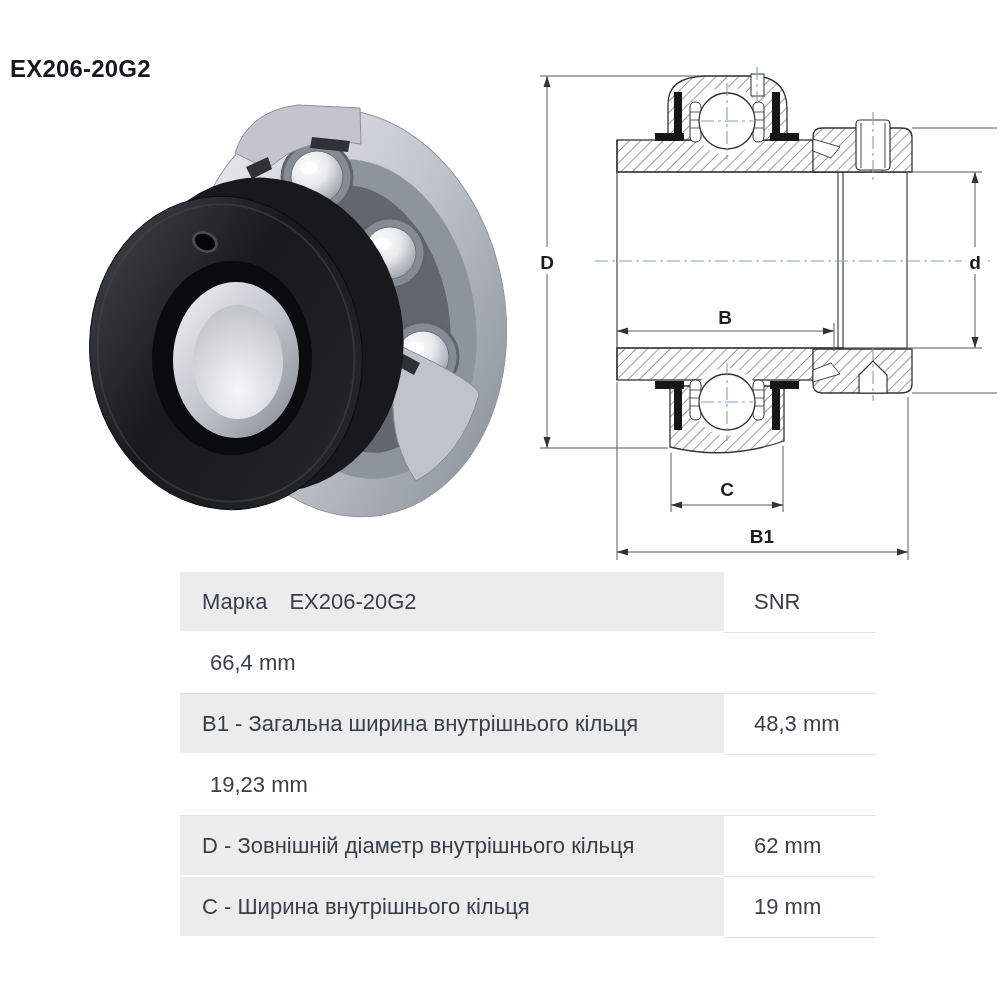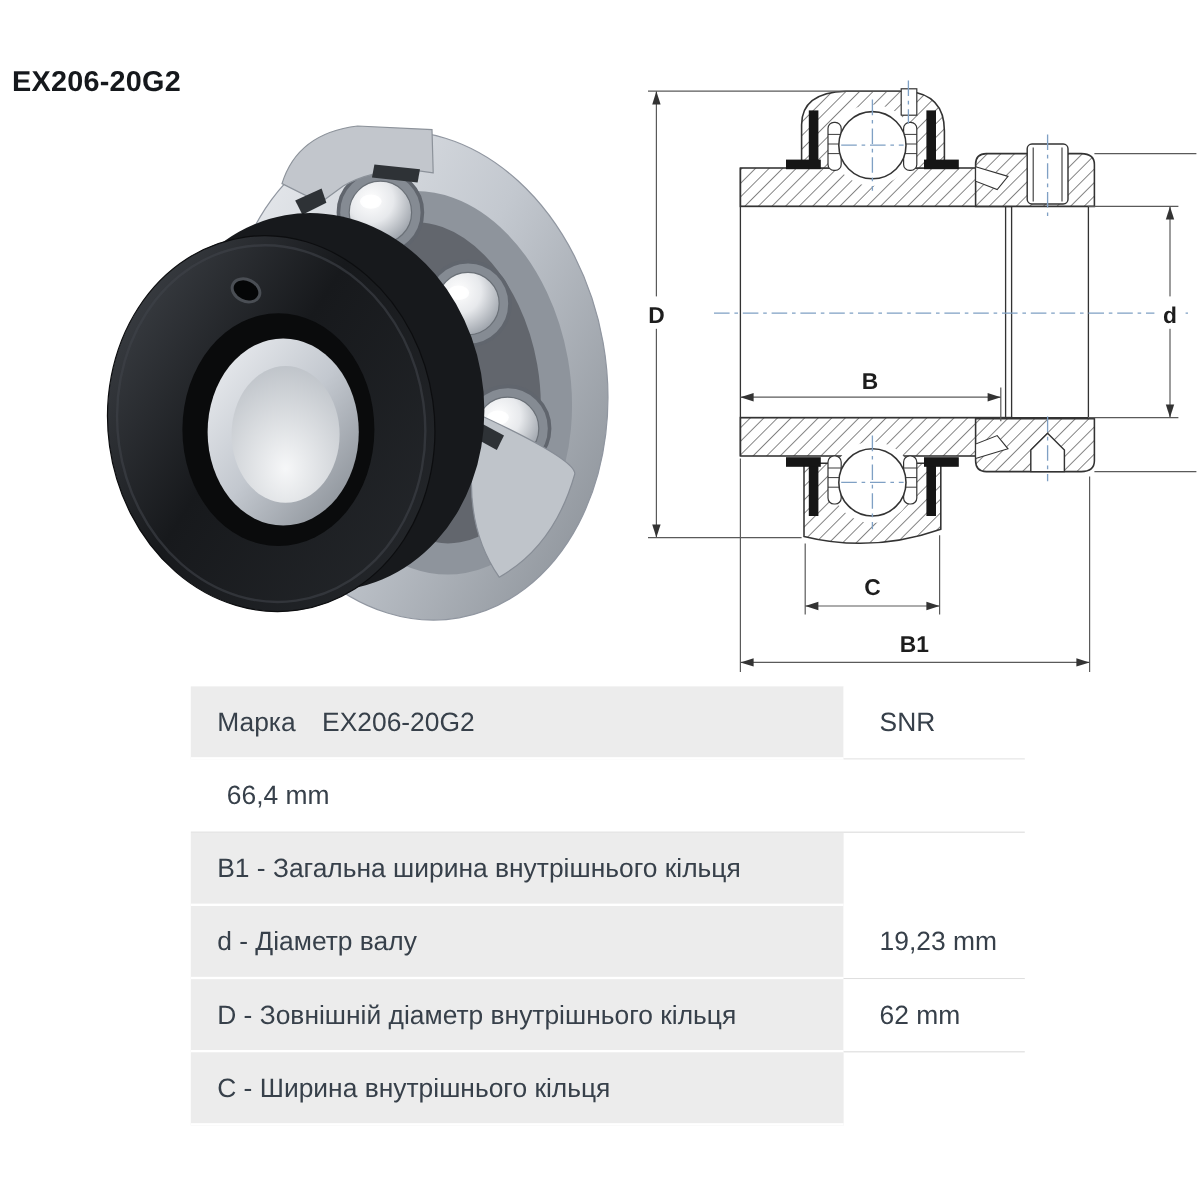--- a/index.html
+++ b/index.html
@@ -9,21 +9,21 @@
   body{
     width:1000px;height:1000px;overflow:hidden;background:#ffffff;
     font-family:"Liberation Sans", sans-serif;position:relative;
   }
   .page-title{
     position:absolute;left:10px;top:55px;font-size:24px;font-weight:600;
     color:#15181c;letter-spacing:.2px;
   }
   .photo-wrap{position:absolute;left:60px;top:95px;width:460px;height:450px;}
   .diagram-wrap{position:absolute;left:520px;top:45px;width:480px;height:525px;}
-  .spec-table{position:absolute;left:143px;top:572px;width:695px;padding-left:16px;}
+  .spec-table{position:absolute;left:164px;top:572px;width:695px;padding-left:16px;}
   .spec-row{display:flex;height:61px;box-sizing:border-box;}
   .cell-label{
     width:544px;box-sizing:border-box;padding-left:22px;display:flex;align-items:center;
     background:var(--label-bg);border-bottom:2px solid #ffffff;
     font-size:22px;color:var(--text);
   }
   .cell-value{
     flex:1;box-sizing:border-box;padding-left:30px;display:flex;align-items:center;
     background:#ffffff;border-bottom:1px solid #dfdfdf;
     font-size:22px;color:var(--text);
@@ -241,25 +241,26 @@
       <span>Марка</span>
       <span class="code-gap">EX206-20G2</span>
     </div>
     <div class="cell-value">SNR</div>
   </div>
   <div class="spec-row">
     <div class="cell-value">66,4 mm</div>
   </div>
   <div class="spec-row">
     <div class="cell-label">B1 - Загальна ширина внутрішнього кільця</div>
-  </div>
-  <div class="spec-row">
-    <div class="cell-label">d - Діаметр валу</div>
+    <div class="cell-value">48,3 mm</div>
+  </div>
+  <div class="spec-row">
     <div class="cell-value">19,23 mm</div>
   </div>
   <div class="spec-row">
     <div class="cell-label">D - Зовнішній діаметр внутрішнього кільця</div>
     <div class="cell-value">62 mm</div>
   </div>
   <div class="spec-row">
     <div class="cell-label">C - Ширина внутрішнього кільця</div>
+    <div class="cell-value">19 mm</div>
   </div>
 </div>
 
 </body></html>

